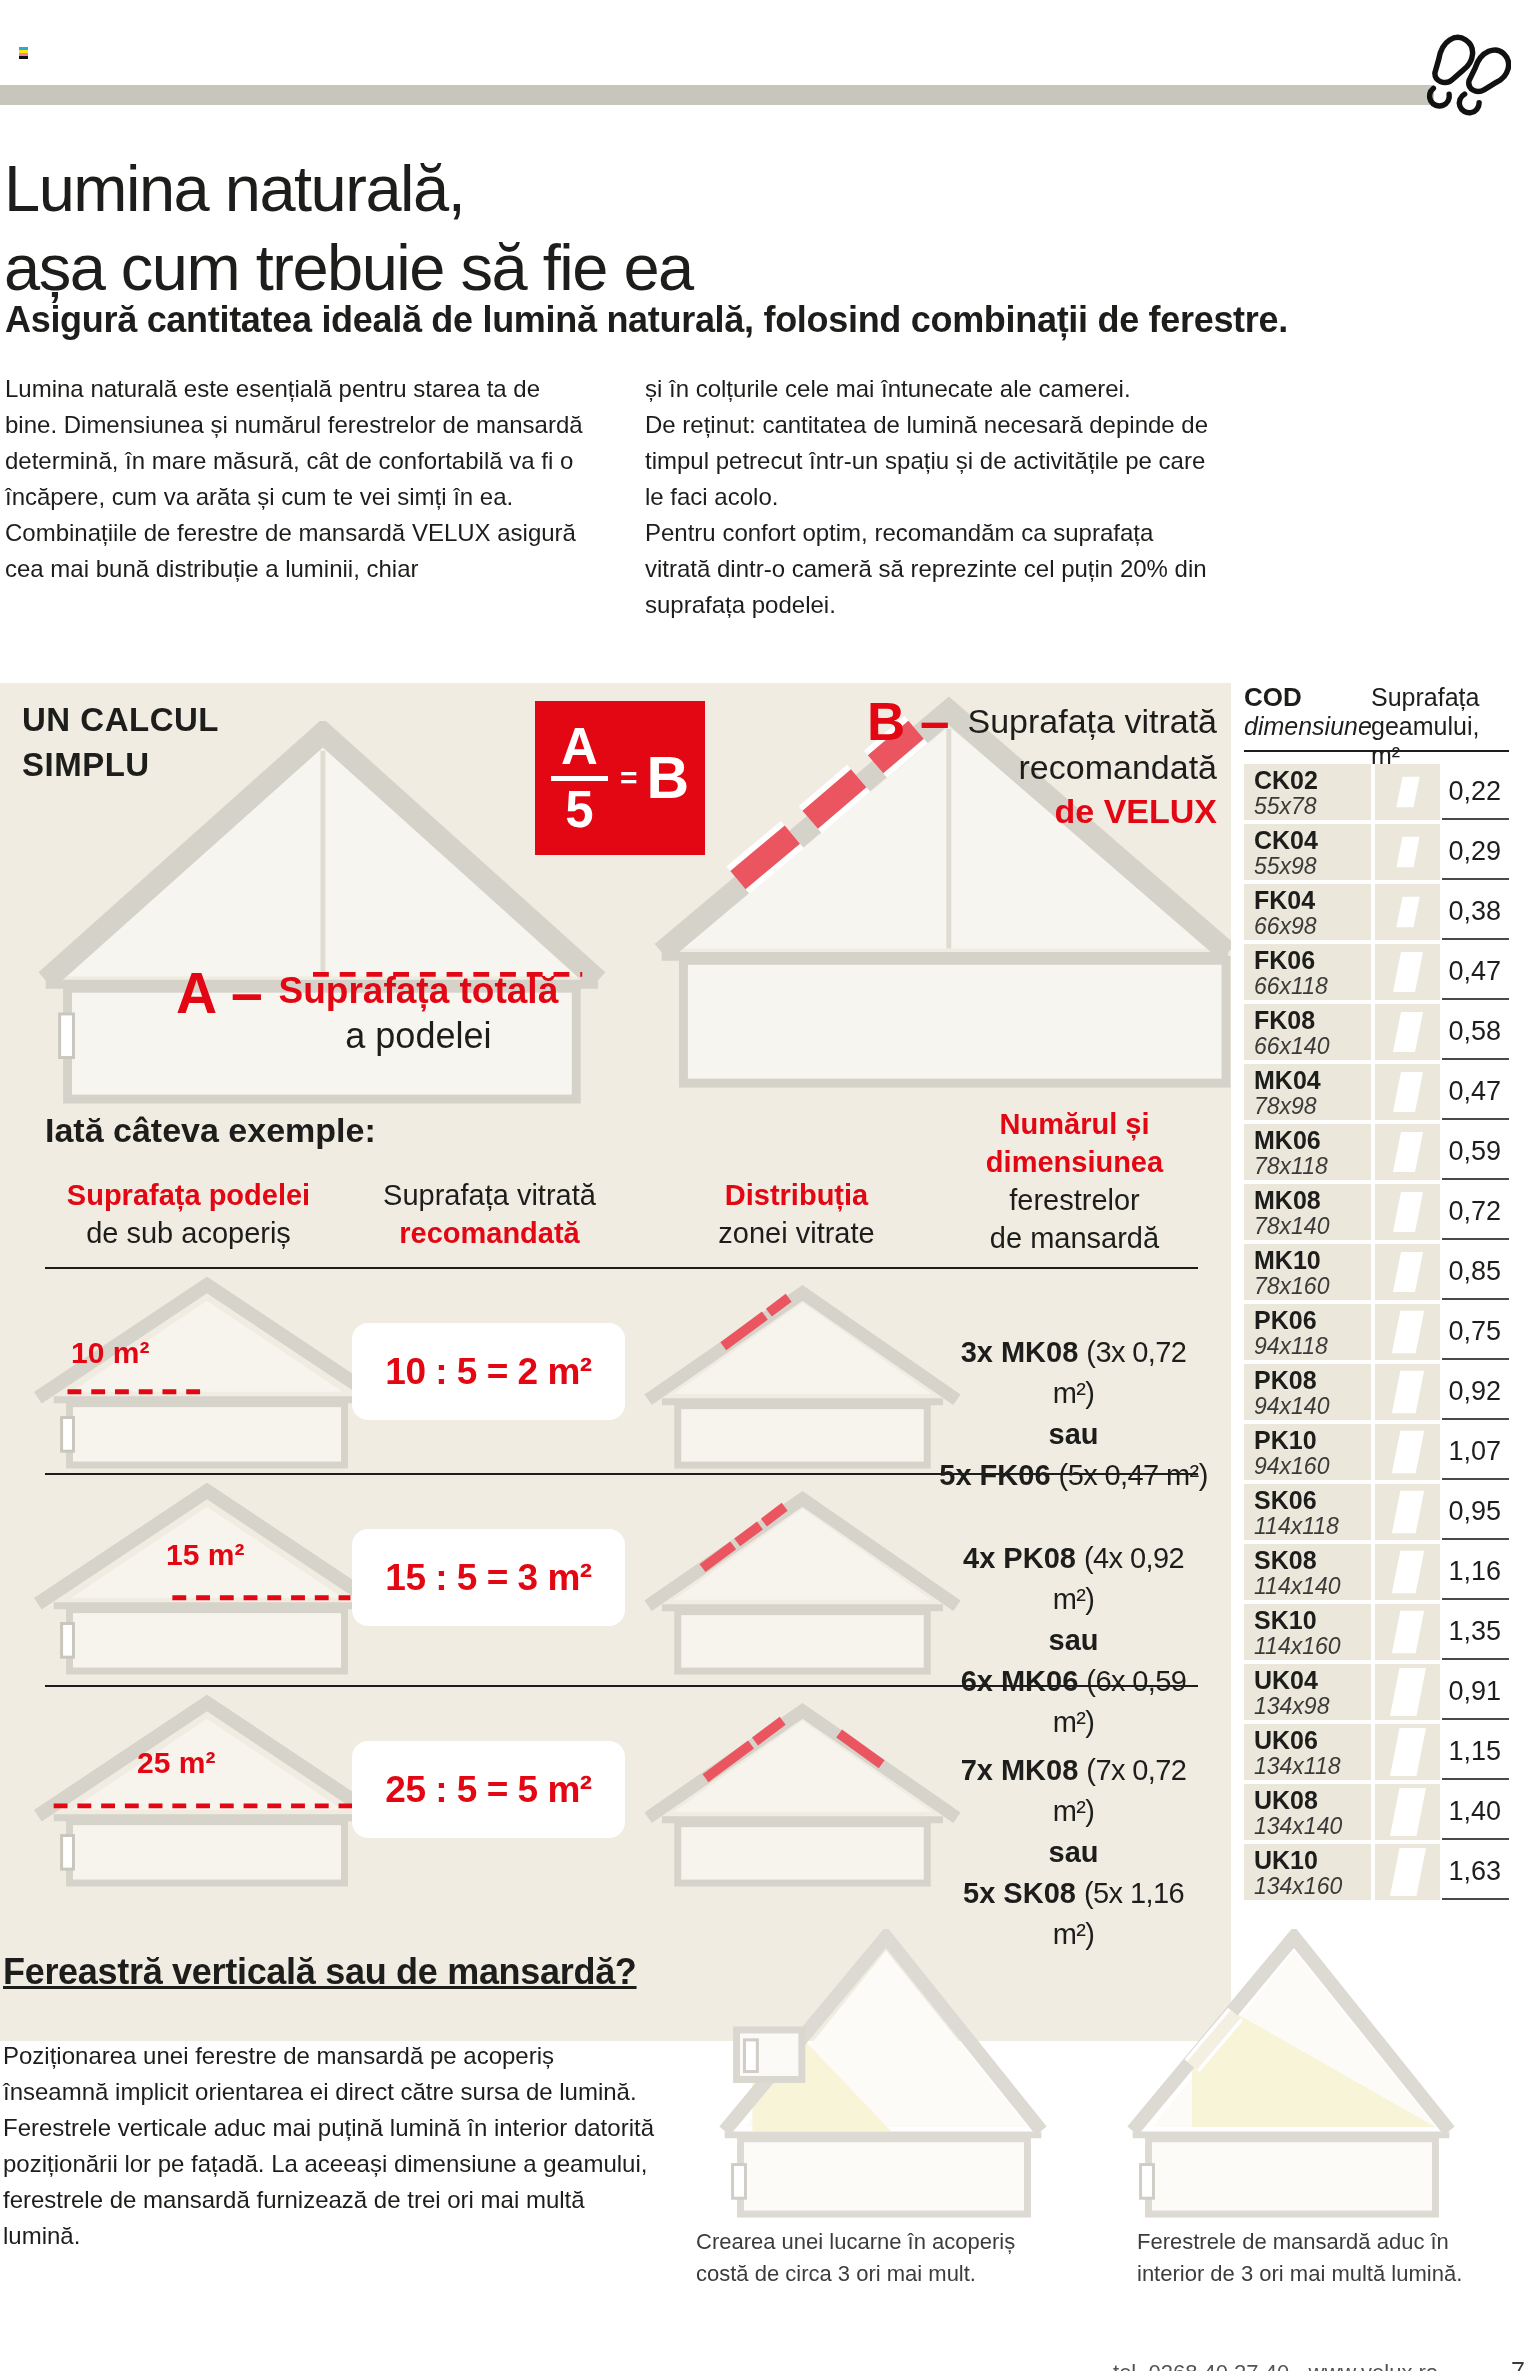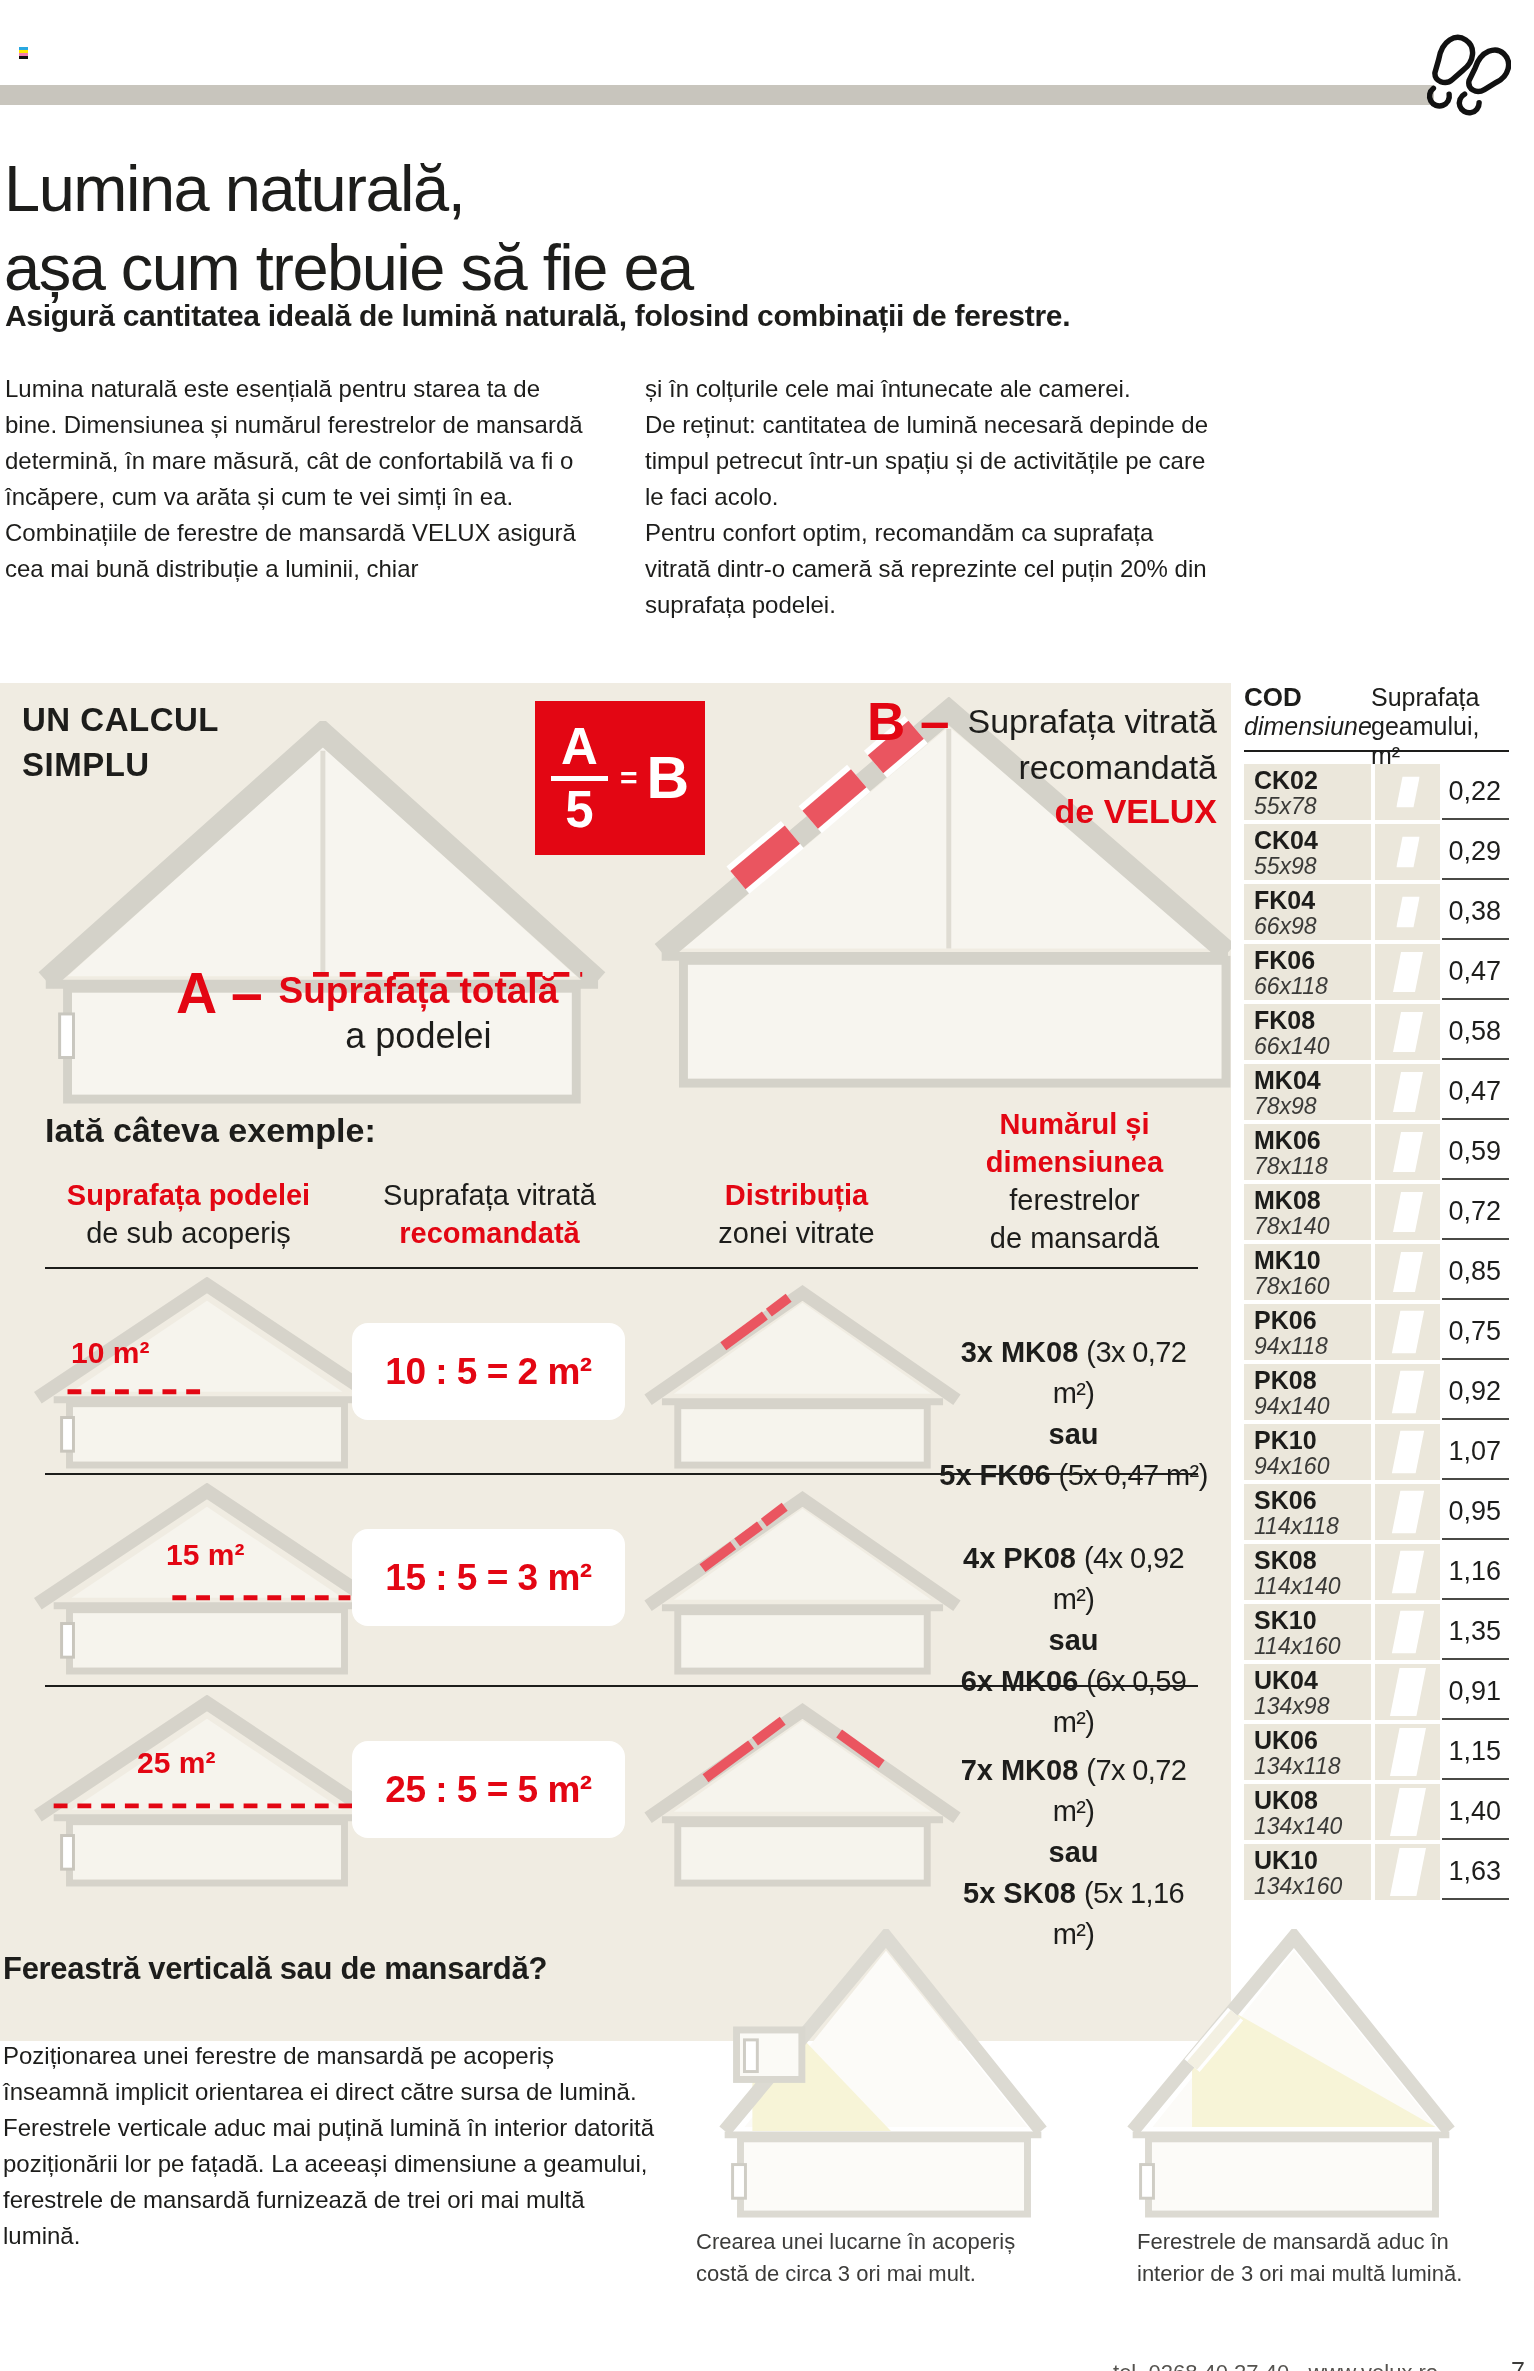--- a/index.html
+++ b/index.html
@@ -8,21 +8,21 @@
 
   
   .reg-mark{position:absolute;left:19px;top:17px;width:9px;}
   .reg-mark div{height:3px;}
   .rm1{background:#29a8e0;} .rm2{background:#ffe800;} .rm3{background:#f27db0;} .rm4{background:#111;}
   .top-bar{position:absolute;left:0;top:55px;width:1434px;height:20px;background:#c8c5bd;}
   .footprints{position:absolute;left:1422px;top:2px;}
 
   
   .title{position:absolute;left:4px;top:75px;font-size:65px;line-height:79px;letter-spacing:-1.5px;font-weight:400;}
-  .subtitle{position:absolute;left:5px;top:269px;font-size:30px;font-weight:700;letter-spacing:-0.3px;}
+  .subtitle{position:absolute;left:5px;top:269px;font-size:36px;font-weight:700;letter-spacing:-0.3px;}
   .intro{position:absolute;left:5px;top:341px;width:1233px;display:flex;gap:61px;}
   .intro .col{width:579px;font-size:24px;line-height:36px;}
   .intro p{margin:0;}
 
   
   .band{position:absolute;left:0;top:653px;width:1231px;height:1358px;background:#f0ece2;overflow:hidden;}
   .calc-heading{position:absolute;left:22px;top:14px;font-size:33px;font-weight:700;line-height:45px;letter-spacing:0.5px;}
   .house-a{position:absolute;left:16px;top:38px;}
   .house-b{position:absolute;left:622px;top:14px;}
 
@@ -81,21 +81,21 @@
   .t-row{display:flex;height:56px;margin-bottom:4px;}
   .t-code{width:127px;background:#ebe7db;padding:3px 0 0 10px;box-sizing:border-box;}
   .t-code .c{font-weight:700;font-size:25px;line-height:27px;}
   .t-code .s{font-style:italic;font-size:23px;line-height:25px;color:#3a3a38;}
   .t-icon{width:65px;margin-left:4px;background:#ebe7db;display:flex;align-items:center;justify-content:center;}
   .t-val{flex:1;margin-left:2px;display:flex;align-items:center;justify-content:flex-end;
          padding-right:8px;font-size:27px;border-bottom:2px solid #4a4a46;}
   .sz-s svg{transform:scale(0.78);} .sz-l svg{transform:scale(1.08);} .sz-xl svg{transform:scale(1.2);}
 
   
-  .v-heading{position:absolute;left:3px;top:1921px;font-size:31px;font-weight:700;letter-spacing:-0.3px;}
+  .v-heading{position:absolute;left:3px;top:1921px;font-size:36px;font-weight:700;letter-spacing:-0.3px;text-decoration:underline;}
   .v-body{position:absolute;left:3px;top:1984px;width:658px;font-size:24px;line-height:36px;}
   .bh1{position:absolute;left:693px;top:1899px;}
   .bh2{position:absolute;left:1101px;top:1899px;}
   .caption{position:absolute;top:2196px;font-size:22px;line-height:32px;color:#3c3c3a;}
   .cap1{left:696px;} .cap2{left:1137px;}
 
   
   .footer{position:absolute;left:0;top:2327px;width:1525px;display:flex;justify-content:flex-end;
           align-items:baseline;gap:6px;font-size:22px;color:#55534f;}
   .footer .page-num{margin-left:67px;font-size:25px;color:#3c3c3a;}

